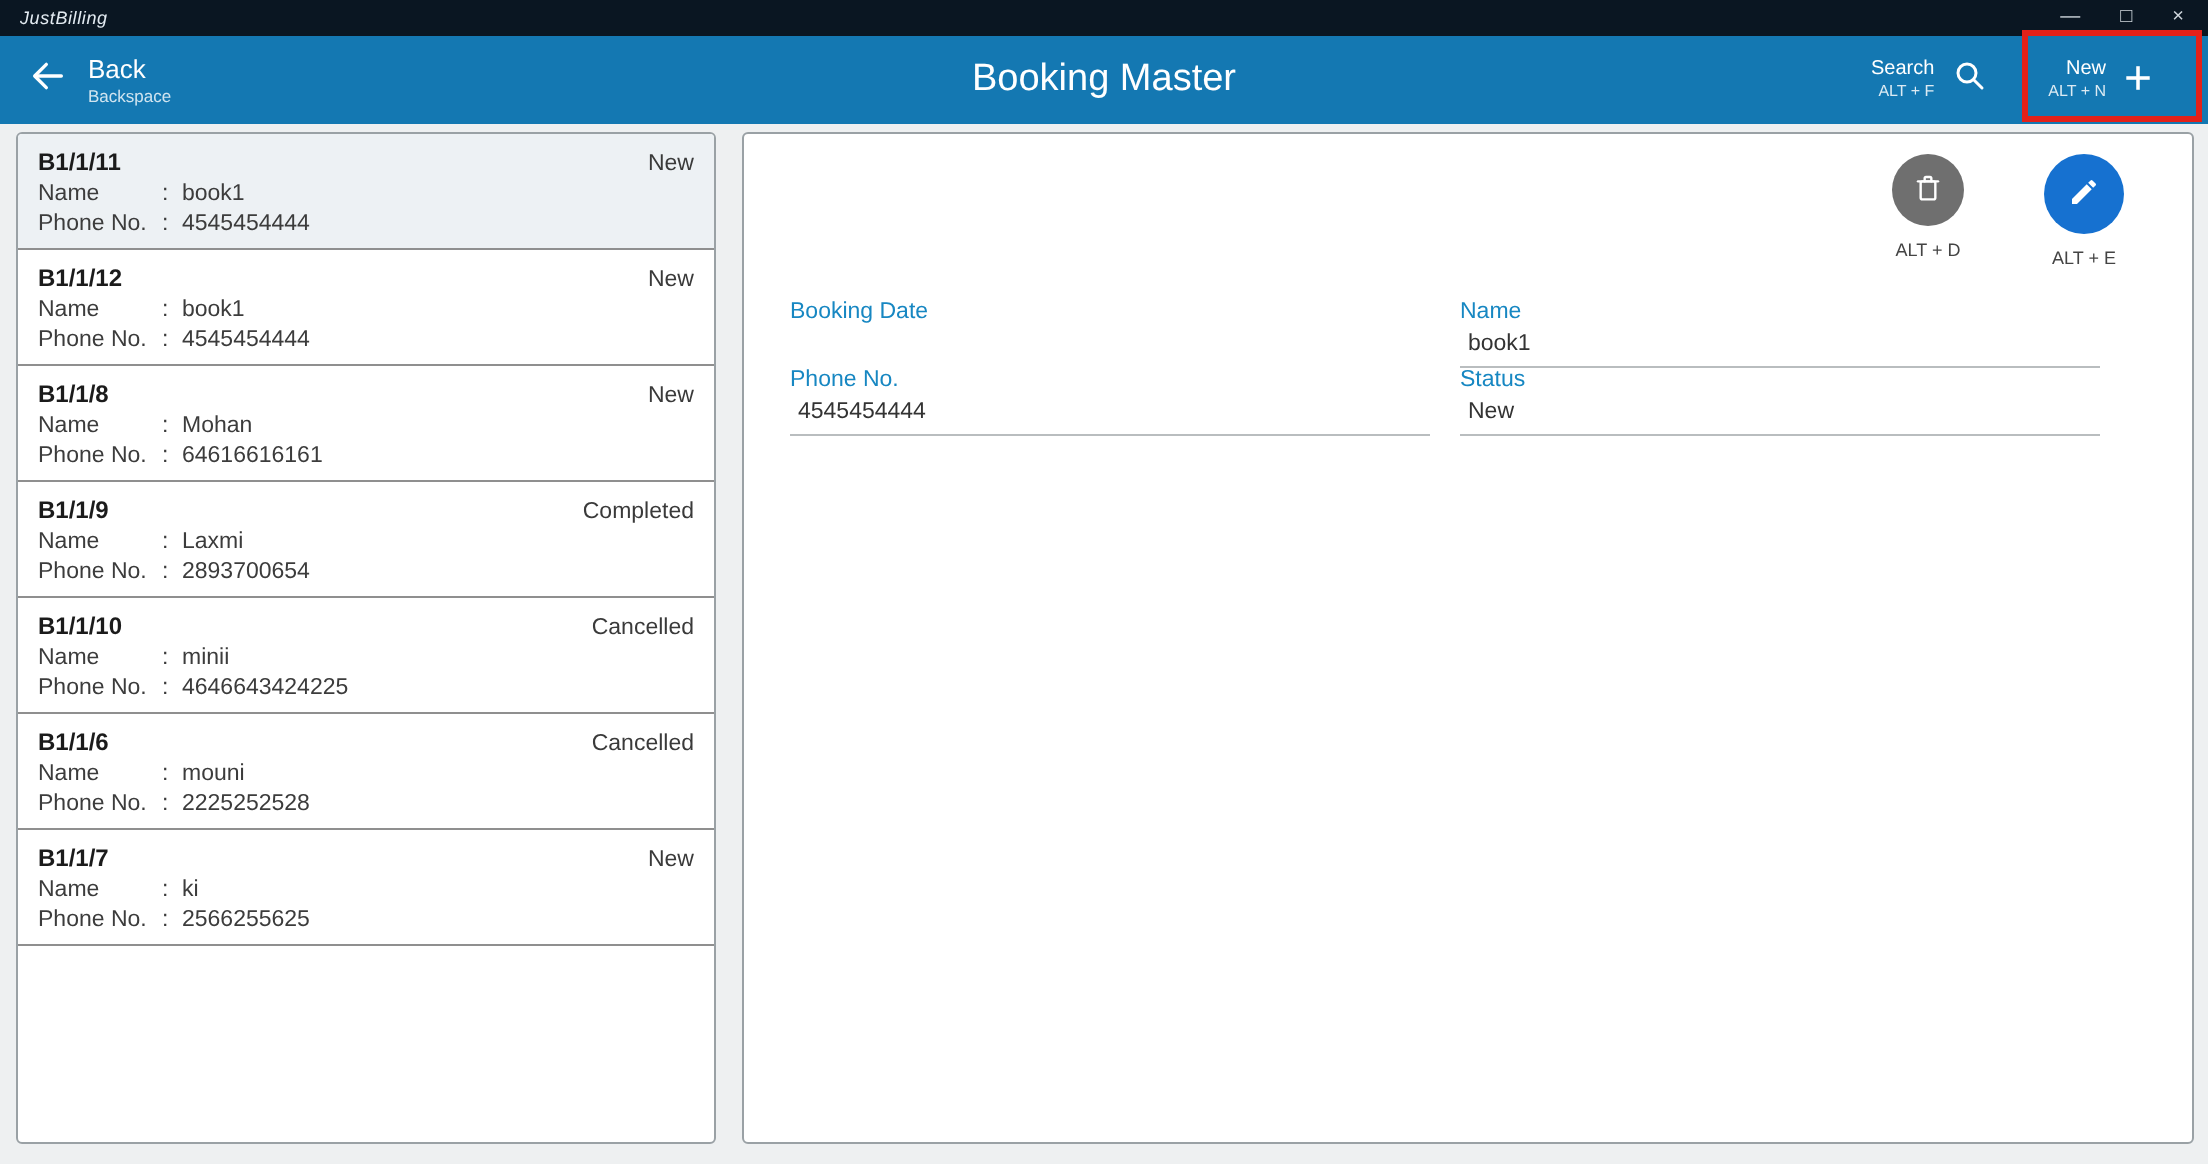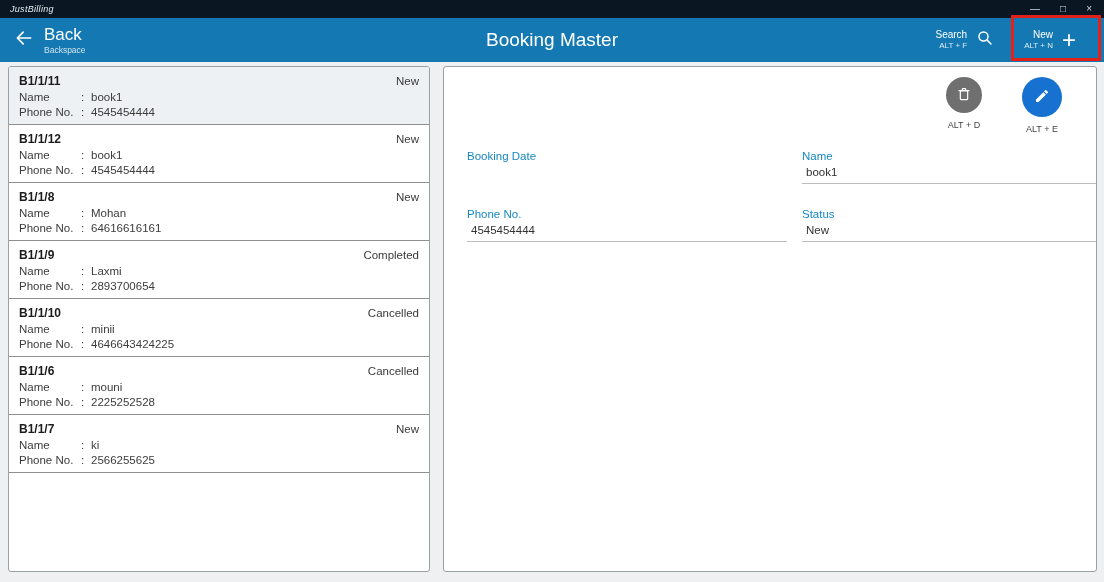--- a/index.html
+++ b/index.html
@@ -9,59 +9,59 @@
   
   .titlebar { height:18px; background:#0a1622; display:flex; align-items:center; justify-content:space-between; padding:0 10px; }
   .logo { color:#e3ebf2; font-size:9px; font-style:italic; letter-spacing:.3px; }
   .win-controls { display:flex; gap:20px; color:#cfd6dc; font-size:10px; line-height:1; margin-right:2px; }
   .win-controls span { cursor:pointer; }
 
   
   .header { height:44px; background:#1478b2; color:#fff; display:flex; align-items:center; position:relative; padding:0 14px; }
   .back { display:flex; align-items:center; gap:10px; cursor:pointer; }
   .back-texts { display:flex; flex-direction:column; line-height:1.25; }
-  .back-label { font-size:17px; }
+  .back-label { font-size:13px; }
   .back-sub { font-size:8.5px; opacity:.8; }
   .page-title { position:absolute; left:0; right:0; text-align:center; font-size:19px; font-weight:400; pointer-events:none; }
   .header-right { margin-left:auto; display:flex; align-items:center; gap:30px; z-index:1; }
   .hbtn { display:flex; align-items:center; gap:9px; cursor:pointer; }
   .hbtn-texts { display:flex; flex-direction:column; align-items:flex-end; line-height:1.25; }
   .hbtn-label { font-size:10px; }
   .hbtn-sub { font-size:8px; opacity:.85; }
   .plus-glyph { font-size:24px; font-weight:300; line-height:1; padding-right:6px; }
   .new-btn { padding-right:8px; }
 
   
   .annotation { position:absolute; left:1011px; top:15px; width:90px; height:46px; border:3px solid #e32119; z-index:10; pointer-events:none; }
 
   
   .main { display:flex; gap:13px; padding:4px 7px 10px 8px; }
   .panel { background:#fff; border:1px solid #9aa1a5; border-radius:3px; height:506px; overflow:hidden; }
-  .list-panel { width:422px; }
+  .list-panel { width:350px; }
   .detail-panel { flex:1; position:relative; }
 
   
   .list-item { padding:5px 10px 3px 10px; border-bottom:1px solid #8f8f8f; cursor:pointer; }
   .list-item.selected { background:#edf1f4; }
   .li-top { display:flex; justify-content:space-between; align-items:baseline; font-size:12px; margin:2px 0 3px; }
   .li-code { font-weight:bold; color:#1b1b1b; }
   .li-status { color:#3a3a3a; font-size:11.5px; }
   .li-row { display:flex; font-size:11.5px; color:#3c3c3c; margin:3px 0; }
   .li-lbl { width:62px; }
   .li-colon { width:10px; }
 
   
   .actions { display:flex; gap:40px; justify-content:flex-end; padding:10px 34px 0 0; }
   .action { display:flex; flex-direction:column; align-items:center; gap:7px; }
   .circle { border-radius:50%; border:none; display:flex; align-items:center; justify-content:center; cursor:pointer; }
   .circle.gray { width:36px; height:36px; background:#6f6f6f; }
   .circle.blue { width:40px; height:40px; background:#1671d0; }
   .action-sub { font-size:9px; color:#444; }
   .fields { display:grid; grid-template-columns:320px 320px; column-gap:15px; padding:16px 0 0 23px; }
-  .field { margin-bottom:24px; }
+  .field { }
   .f-label { font-size:11.5px; color:#1787c2; margin-bottom:4px; }
   .f-value { font-size:11.5px; color:#333; padding:0 0 5px 4px; border-bottom:1px solid #b9bdbf; min-height:15px; }
 </style>
 </head>
 <body>
 
 <div class="app">
 
   <div class="titlebar">
     <div class="logo">JustBilling</div>

